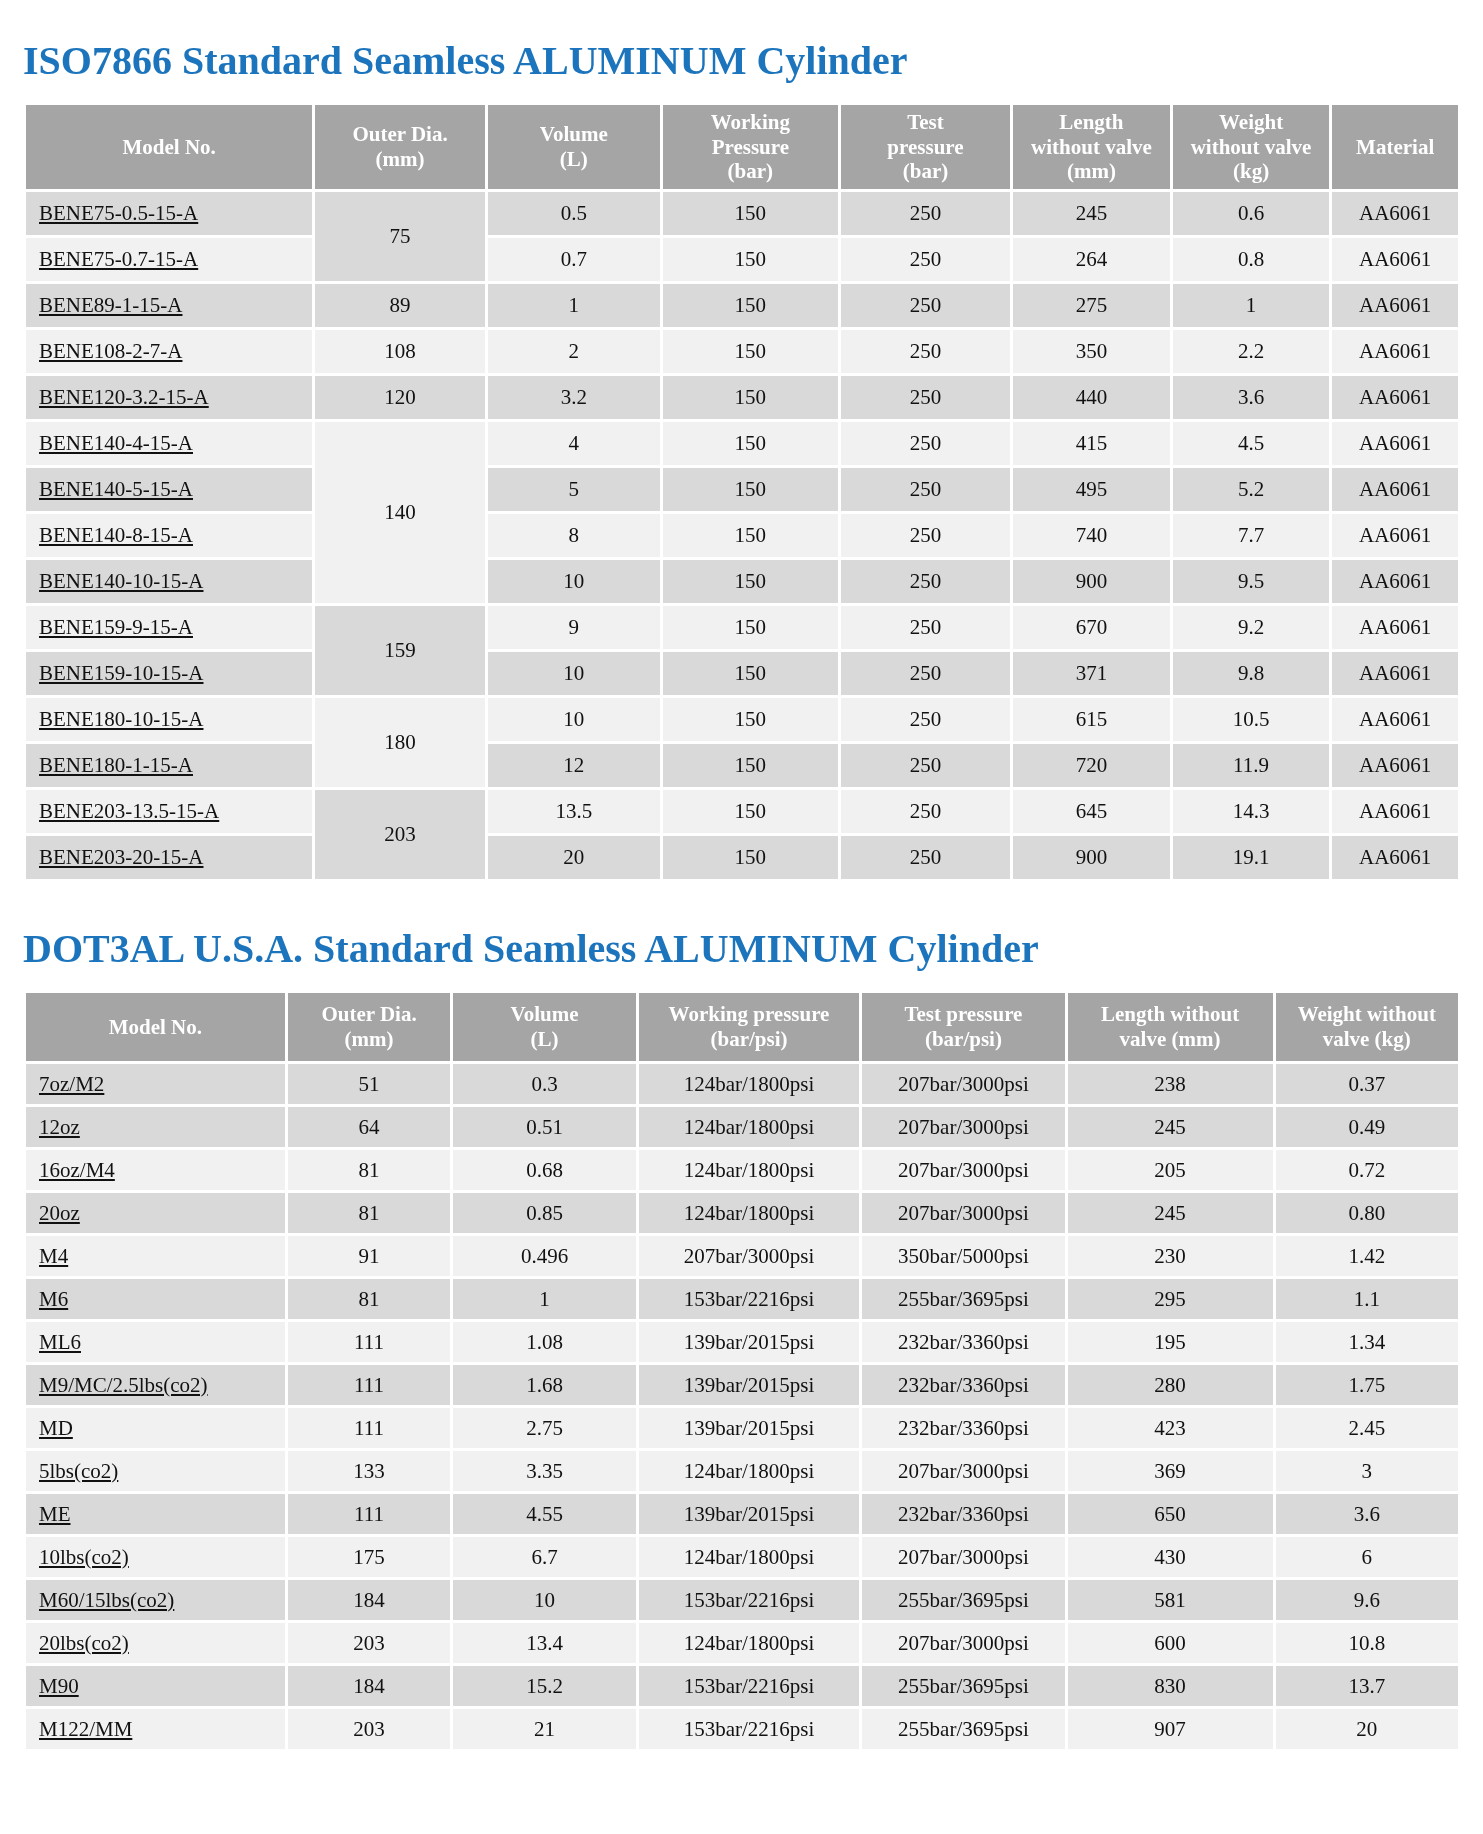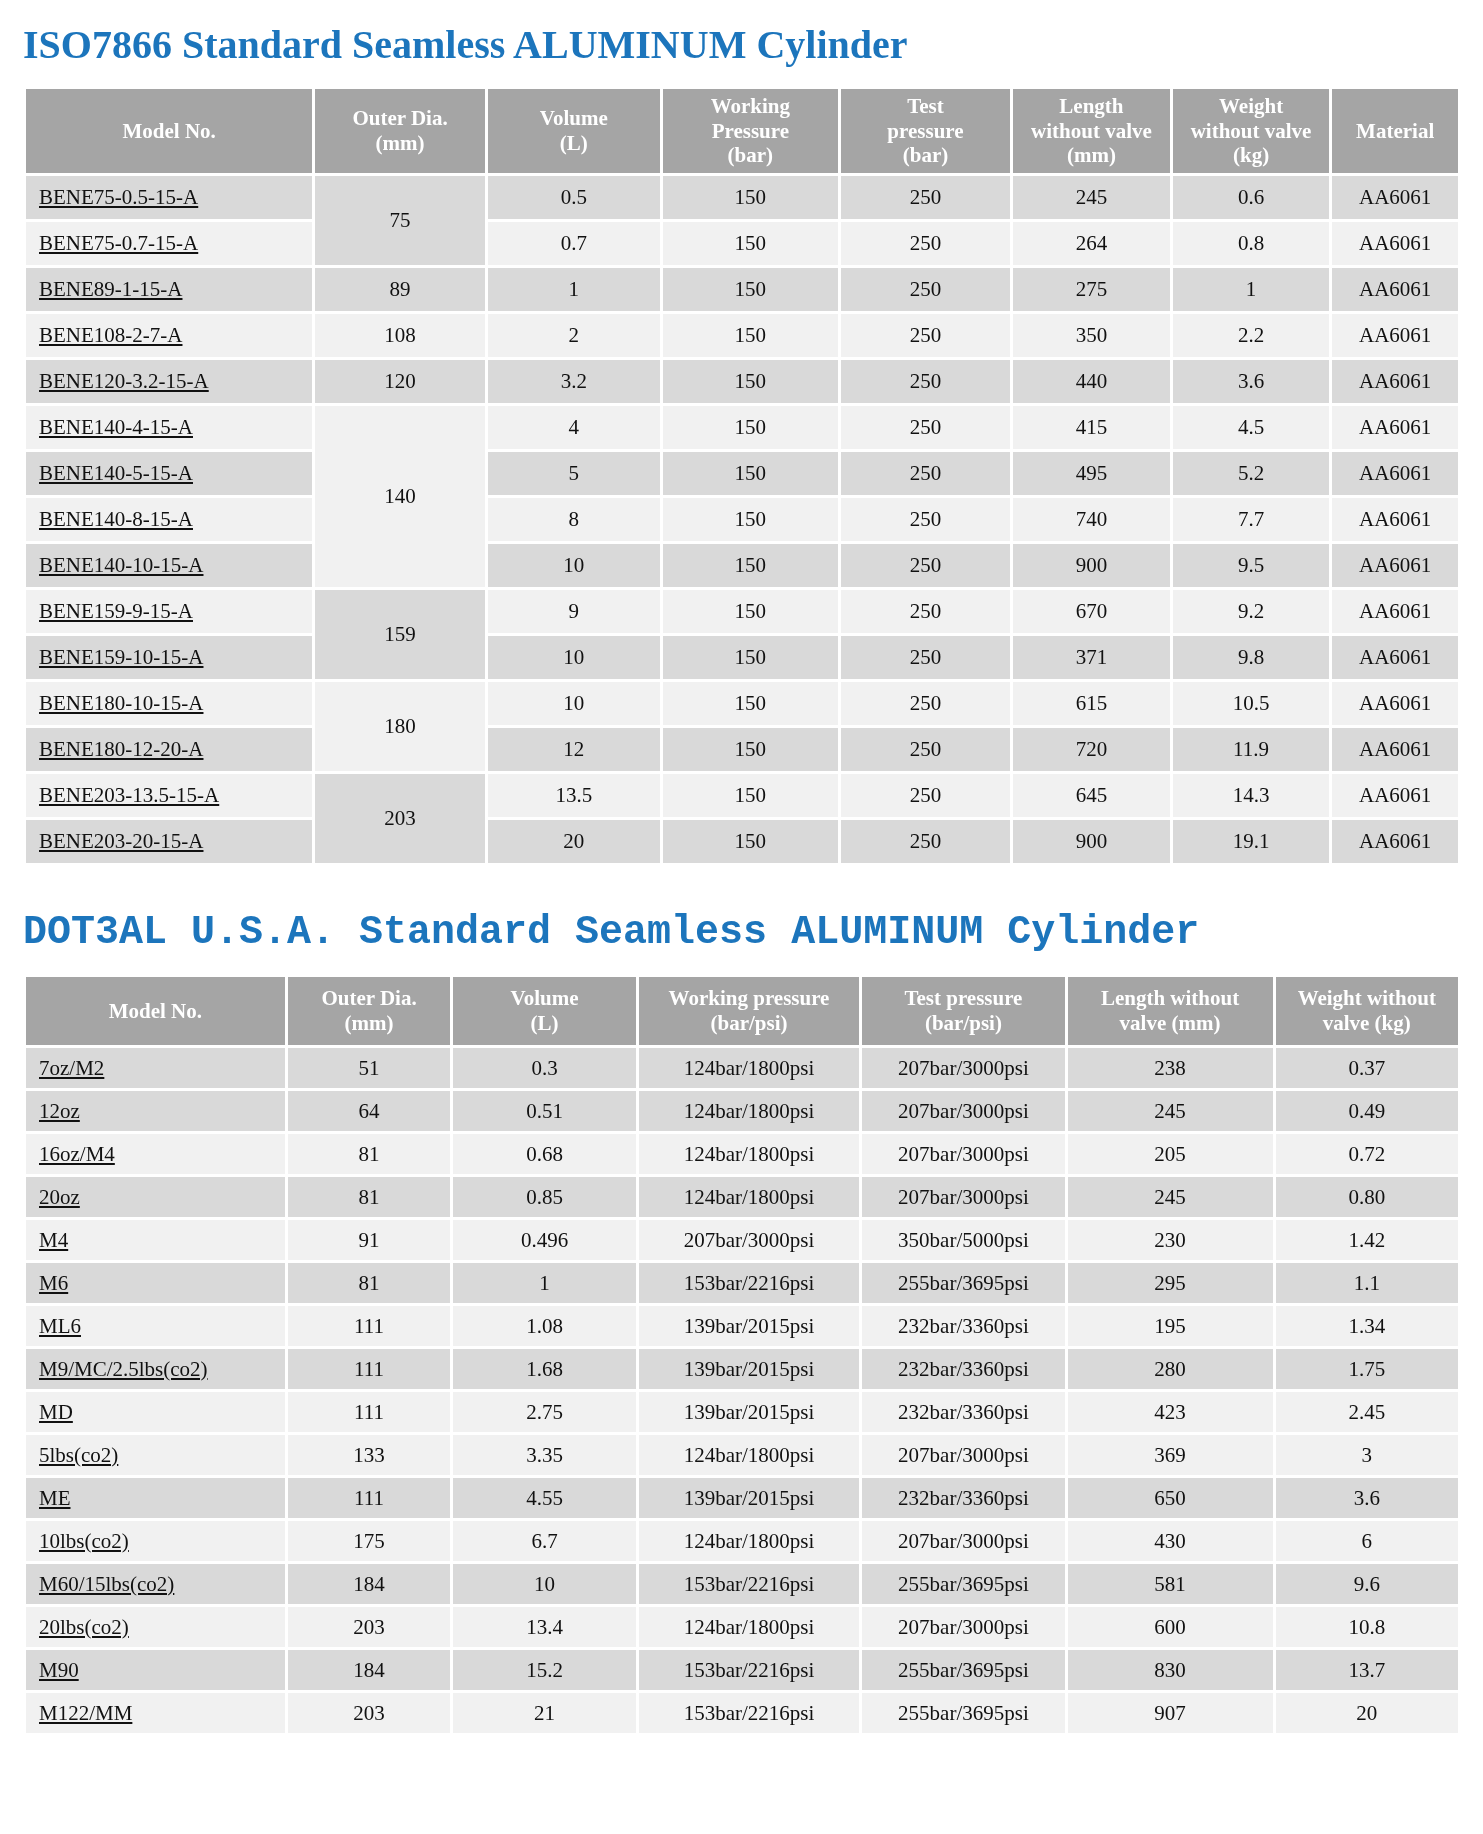--- a/index.html
+++ b/index.html
@@ -17,22 +17,22 @@
     padding: 14px 22px 0 23px;
   }
   .doc-title {
     color: var(--title-blue, #1c75bc);
     font-size: 40px;
     font-weight: bold;
     line-height: 1.15;
     margin: 0;
     white-space: nowrap;
   }
-  .doc-title.first { margin-top: 8px; margin-bottom: 18px; }
-  .doc-title.second { margin-top: 44px; margin-bottom: 18px; font-family: Liberation Mono, monospace; }
+  .doc-title.first { margin-top: 24px; margin-bottom: 18px; }
+  .doc-title.second { margin-top: 44px; margin-bottom: 18px; }
 
   table.spec {
     width: 1438px;
     table-layout: fixed;
     border-collapse: separate;
     border-spacing: 3px;
   }
   table.spec th {
     background: var(--header-bg, #a6a6a6);
     color: var(--header-text, #ffffff);
@@ -221,21 +221,21 @@
           <td class="light model">BENE180-10-15-A</td>
           <td class="light" rowspan="2">180</td>
           <td class="light">10</td>
           <td class="light">150</td>
           <td class="light">250</td>
           <td class="light">615</td>
           <td class="light">10.5</td>
           <td class="light">AA6061</td>
         </tr>
         <tr>
-          <td class="dark model">BENE180-12-20-A</td>
+          <td class="dark model">BENE180-1-15-A</td>
           <td class="dark">12</td>
           <td class="dark">150</td>
           <td class="dark">250</td>
           <td class="dark">720</td>
           <td class="dark">11.9</td>
           <td class="dark">AA6061</td>
         </tr>
         <tr>
           <td class="light model">BENE203-13.5-15-A</td>
           <td class="dark" rowspan="2">203</td>

